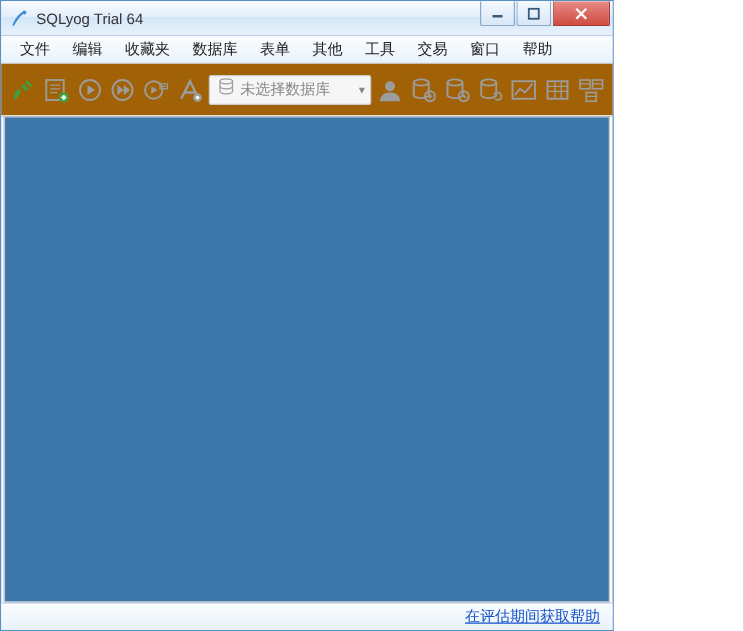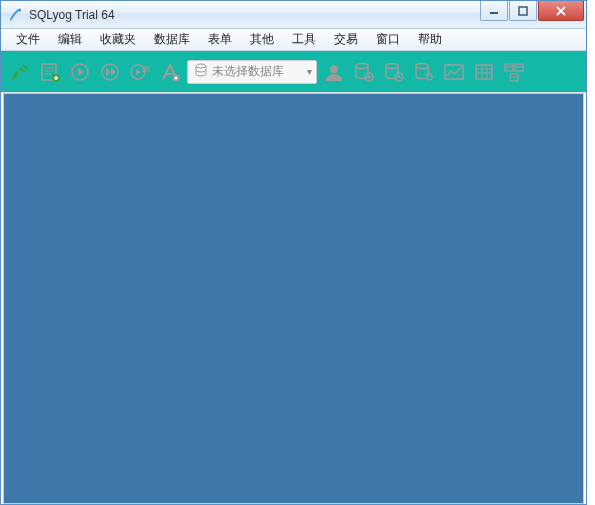--- a/index.html
+++ b/index.html
@@ -1,31 +1,31 @@
 <!DOCTYPE html>
 <html><head>
 <meta charset="utf-8">
 <style>
 * { margin: 0; padding: 0; box-sizing: border-box; font-family: "Microsoft YaHei", "SimSun", Tahoma, sans-serif; }
 body { background: #fff; width: 595px; height: 505px; overflow: hidden; }
 
-.window { width: 587px; height: 505px; border: 1px solid #5a8fc4; background: #fff; display: flex; flex-direction: column; }
+.window { width: 491px; height: 505px; border: 1px solid #5a8fc4; background: #fff; display: flex; flex-direction: column; }
 
 .titlebar { height: 28px; background: linear-gradient(to bottom, #f7fbff 0%, #e3eefb 45%, #d3e5f7 46%, #e8f2fc 100%); display: flex; align-items: center; border-bottom: 1px solid #b7cde6; }
 .titlebar .app-icon { width: 16px; height: 16px; margin: 0 6px; }
 .titlebar .title-text { font-size: 12px; color: #333; flex: 1; }
 .win-controls { display: flex; height: 20px; margin-right: 2px; align-self: flex-start; }
 .win-btn { width: 28px; height: 20px; border: 1px solid #8aa9cb; border-top: none; margin-left: 1px; display: flex; align-items: center; justify-content: center; background: linear-gradient(to bottom,#f3f8fe,#d8e7f7); border-radius: 0 0 2px 2px; cursor: pointer; }
 .win-btn.close { background: linear-gradient(to bottom,#e78b86,#cf4b3f); border-color:#a63b31; width: 46px; }
 .win-btn svg { display:block; }
 
 .menubar { height: 22px; background: linear-gradient(to bottom,#fbfdff,#e9f2fb); border-bottom: 1px solid #c9d8ea; display: flex; align-items: center; padding: 0 6px; gap: 0; }
 .menu-item { font-size: 12px; color: #222; padding: 12px 9px; cursor: pointer; }
 
-.toolbar { height: 42px; background: #14b8a6; border-bottom: 1px solid #ddd; display: flex; align-items: center; padding: 0 6px; gap: 4px; }
+.toolbar { height: 42px; background: #a16207; border-bottom: 1px solid #ddd; display: flex; align-items: center; padding: 0 6px; gap: 4px; }
 .tb-btn { width: 26px; height: 26px; display: flex; align-items: center; justify-content: center; cursor: pointer; color: #9c9c9c; }
 .tb-btn.active { color: #3fa040; }
 .tb-btn svg { display:block; }
 
 .db-select { display: flex; align-items: center; border: 1px solid #ccc; background:#f6f6f6; height: 24px; padding: 0 4px 0 6px; border-radius: 2px; gap: 4px; min-width: 130px; cursor: pointer; }
 .db-select .db-icon { color:#9c9c9c; }
 .db-select .db-text { font-size: 12px; color:#888; flex:1; }
 .db-select .dd-arrow { color:#888; font-size:10px; }
 
 .content { flex: 1; background: #3e78ab; border: 1px solid #ccc; margin: 0 2px; }
@@ -212,14 +212,17 @@
             <line x1="2" y1="6" x2="10" y2="6" stroke="currentColor"></line>
             <line x1="12" y1="6" x2="20" y2="6" stroke="currentColor"></line>
             <line x1="7" y1="16" x2="15" y2="16" stroke="currentColor"></line>
           </svg>
         </span>
     </div>
   </div>
 
   <div class="content"></div>
 
+  <div class="statusbar">
+    <a class="status-link">在评估期间获取帮助</a>
+  </div>
 
 </div>
 
 </body></html>

